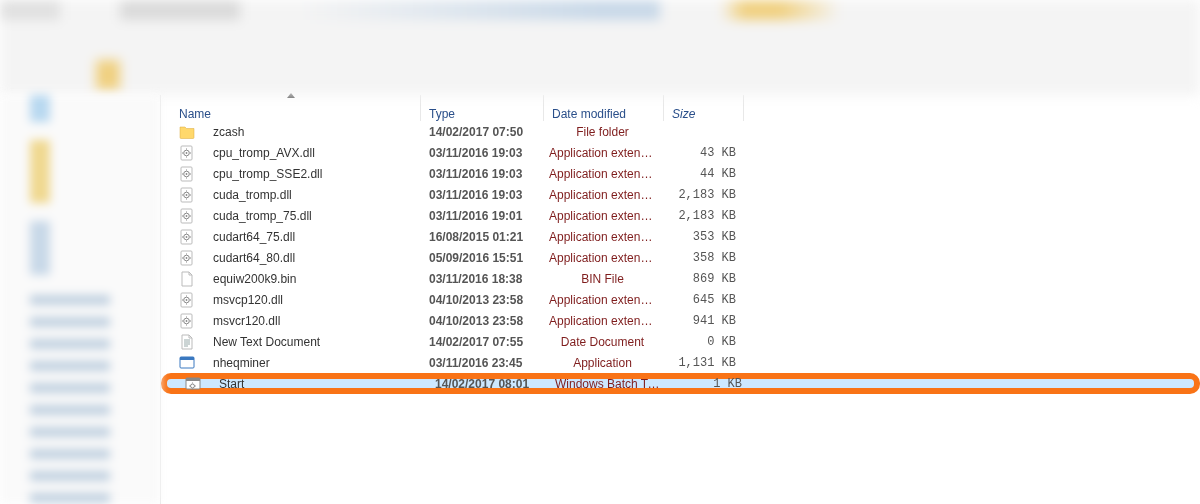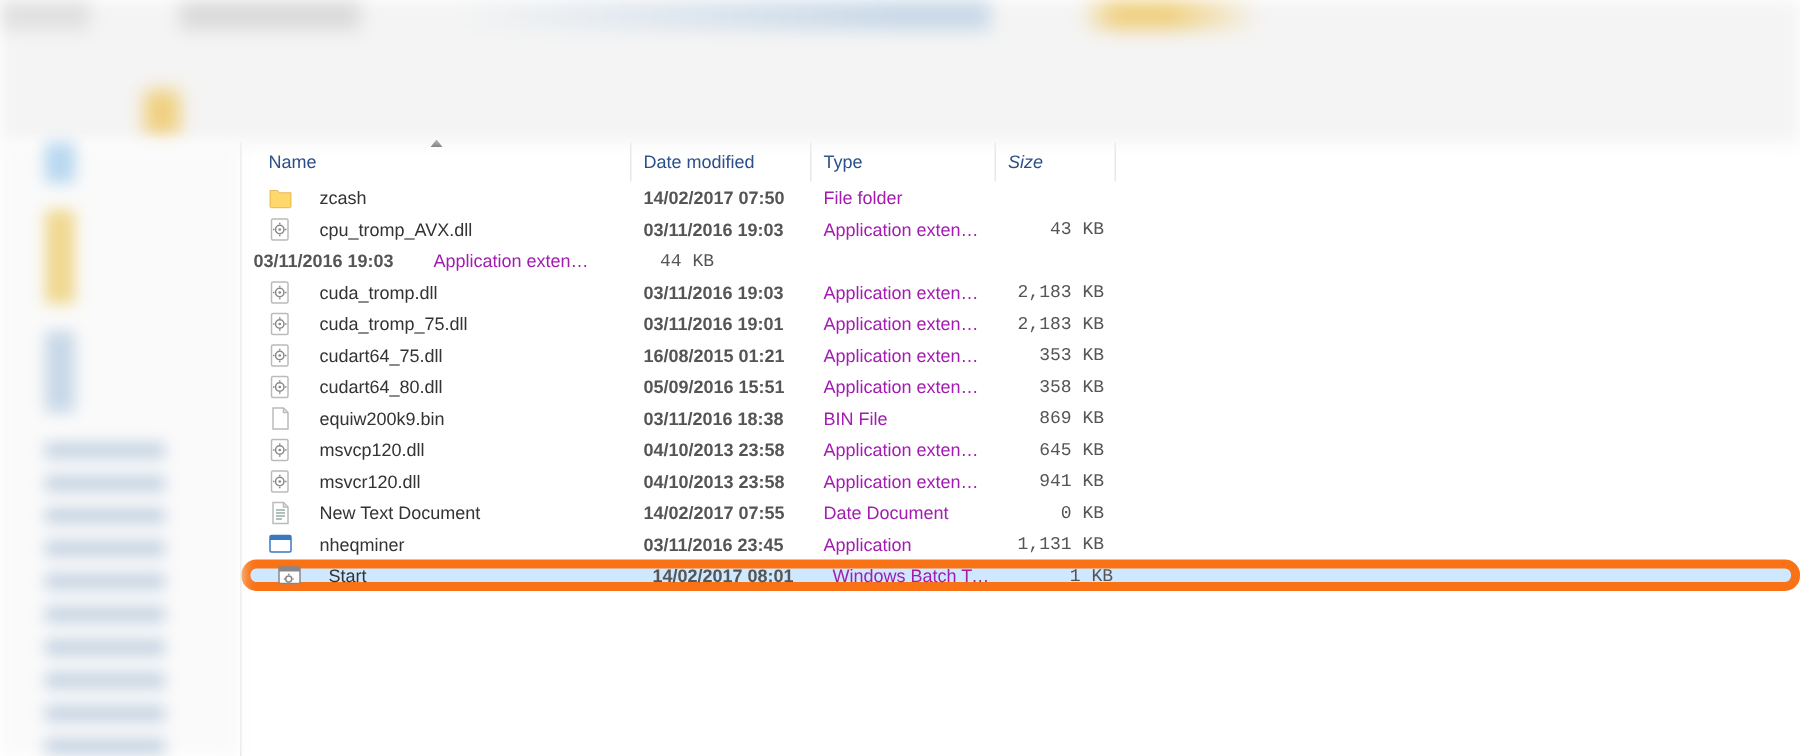--- a/index.html
+++ b/index.html
@@ -88,21 +88,21 @@
     }
     .header-row {
       display: flex;
       height: 26px;
       font-size: 12px;
       color: #2a4f8a;
       align-items: center;
     }
     .header-cell {
       display: flex;
-      align-items: center;
+      align-items: flex-end;
       height: 100%;
       padding: 0 8px;
       border-right: 1px solid #e8e8e8;
       position: relative;
       user-select: none;
     }
     .sort-indicator {
       position: absolute;
       top: -2px;
       left: 50%;
@@ -139,21 +139,21 @@
       text-overflow: ellipsis;
     }
     .cell-name {
       width: 260px;
       display: flex;
       align-items: center;
       padding-left: 18px;
       gap: 12px;
     }
     .cell-date { width: 120px; color: #555; font-weight: bold; }
-    .cell-type { width: 123px; color: #a21caf; }
+    .cell-type { width: 123px; color: #7f1d1d; text-align: center; }
     .cell-size { width: 80px; text-align: right; color: #555; font-family: Liberation Mono, monospace; }
     .icon {
       width: 16px;
       height: 16px;
       margin-right: 6px;
       display: inline-flex;
       align-items: center;
       justify-content: center;
       flex-shrink: 0;
     }
@@ -164,25 +164,25 @@
 
 <div class="blur-top"></div>
 <div class="blur-left"></div>
 
 <div class="file-area">
   <div class="header-row">
     <div class="header-cell col-name">
       <span>Name</span>
       <span class="sort-indicator"></span>
     </div>
+    <div class="header-cell col-type">
+      <span>Type</span>
+    </div>
     <div class="header-cell col-date">
       <span>Date modified</span>
-    </div>
-    <div class="header-cell col-type">
-      <span>Type</span>
     </div>
     <div class="header-cell col-size">
       <span>Size</span>
     </div>
   </div>
   <div id="file-rows">
       <div class="file-row">
         <div class="cell cell-name">
           <span class="icon">
             <svg viewBox="0 0 16 16">
@@ -205,20 +205,31 @@
               <path d="M7.5 4.5 v-1 M7.5 11.5 v1 M4 8 h-1 M11 8 h1" stroke="#888" stroke-width="1"></path>
             </svg>
           </span>
           <span>cpu_tromp_AVX.dll</span>
         </div>
         <div class="cell cell-date">03/11/2016 19:03</div>
         <div class="cell cell-type">Application extens...</div>
         <div class="cell cell-size">43 KB</div>
       </div>
       <div class="file-row">
+        <div class="cell cell-name">
+          <span class="icon">
+            <svg viewBox="0 0 16 16">
+              <rect x="2" y="1" width="11" height="14" rx="1" fill="#fff" stroke="#bbb"></rect>
+              <circle cx="7.5" cy="8" r="2.8" fill="none" stroke="#888" stroke-width="1"></circle>
+              <circle cx="7.5" cy="8" r="0.9" fill="#888"></circle>
+              <path d="M7.5 4.5 v-1 M7.5 11.5 v1 M4 8 h-1 M11 8 h1" stroke="#888" stroke-width="1"></path>
+            </svg>
+          </span>
+          <span>cpu_tromp_SSE2.dll</span>
+        </div>
         <div class="cell cell-date">03/11/2016 19:03</div>
         <div class="cell cell-type">Application extens...</div>
         <div class="cell cell-size">44 KB</div>
       </div>
       <div class="file-row">
         <div class="cell cell-name">
           <span class="icon">
             <svg viewBox="0 0 16 16">
               <rect x="2" y="1" width="11" height="14" rx="1" fill="#fff" stroke="#bbb"></rect>
               <circle cx="7.5" cy="8" r="2.8" fill="none" stroke="#888" stroke-width="1"></circle>

